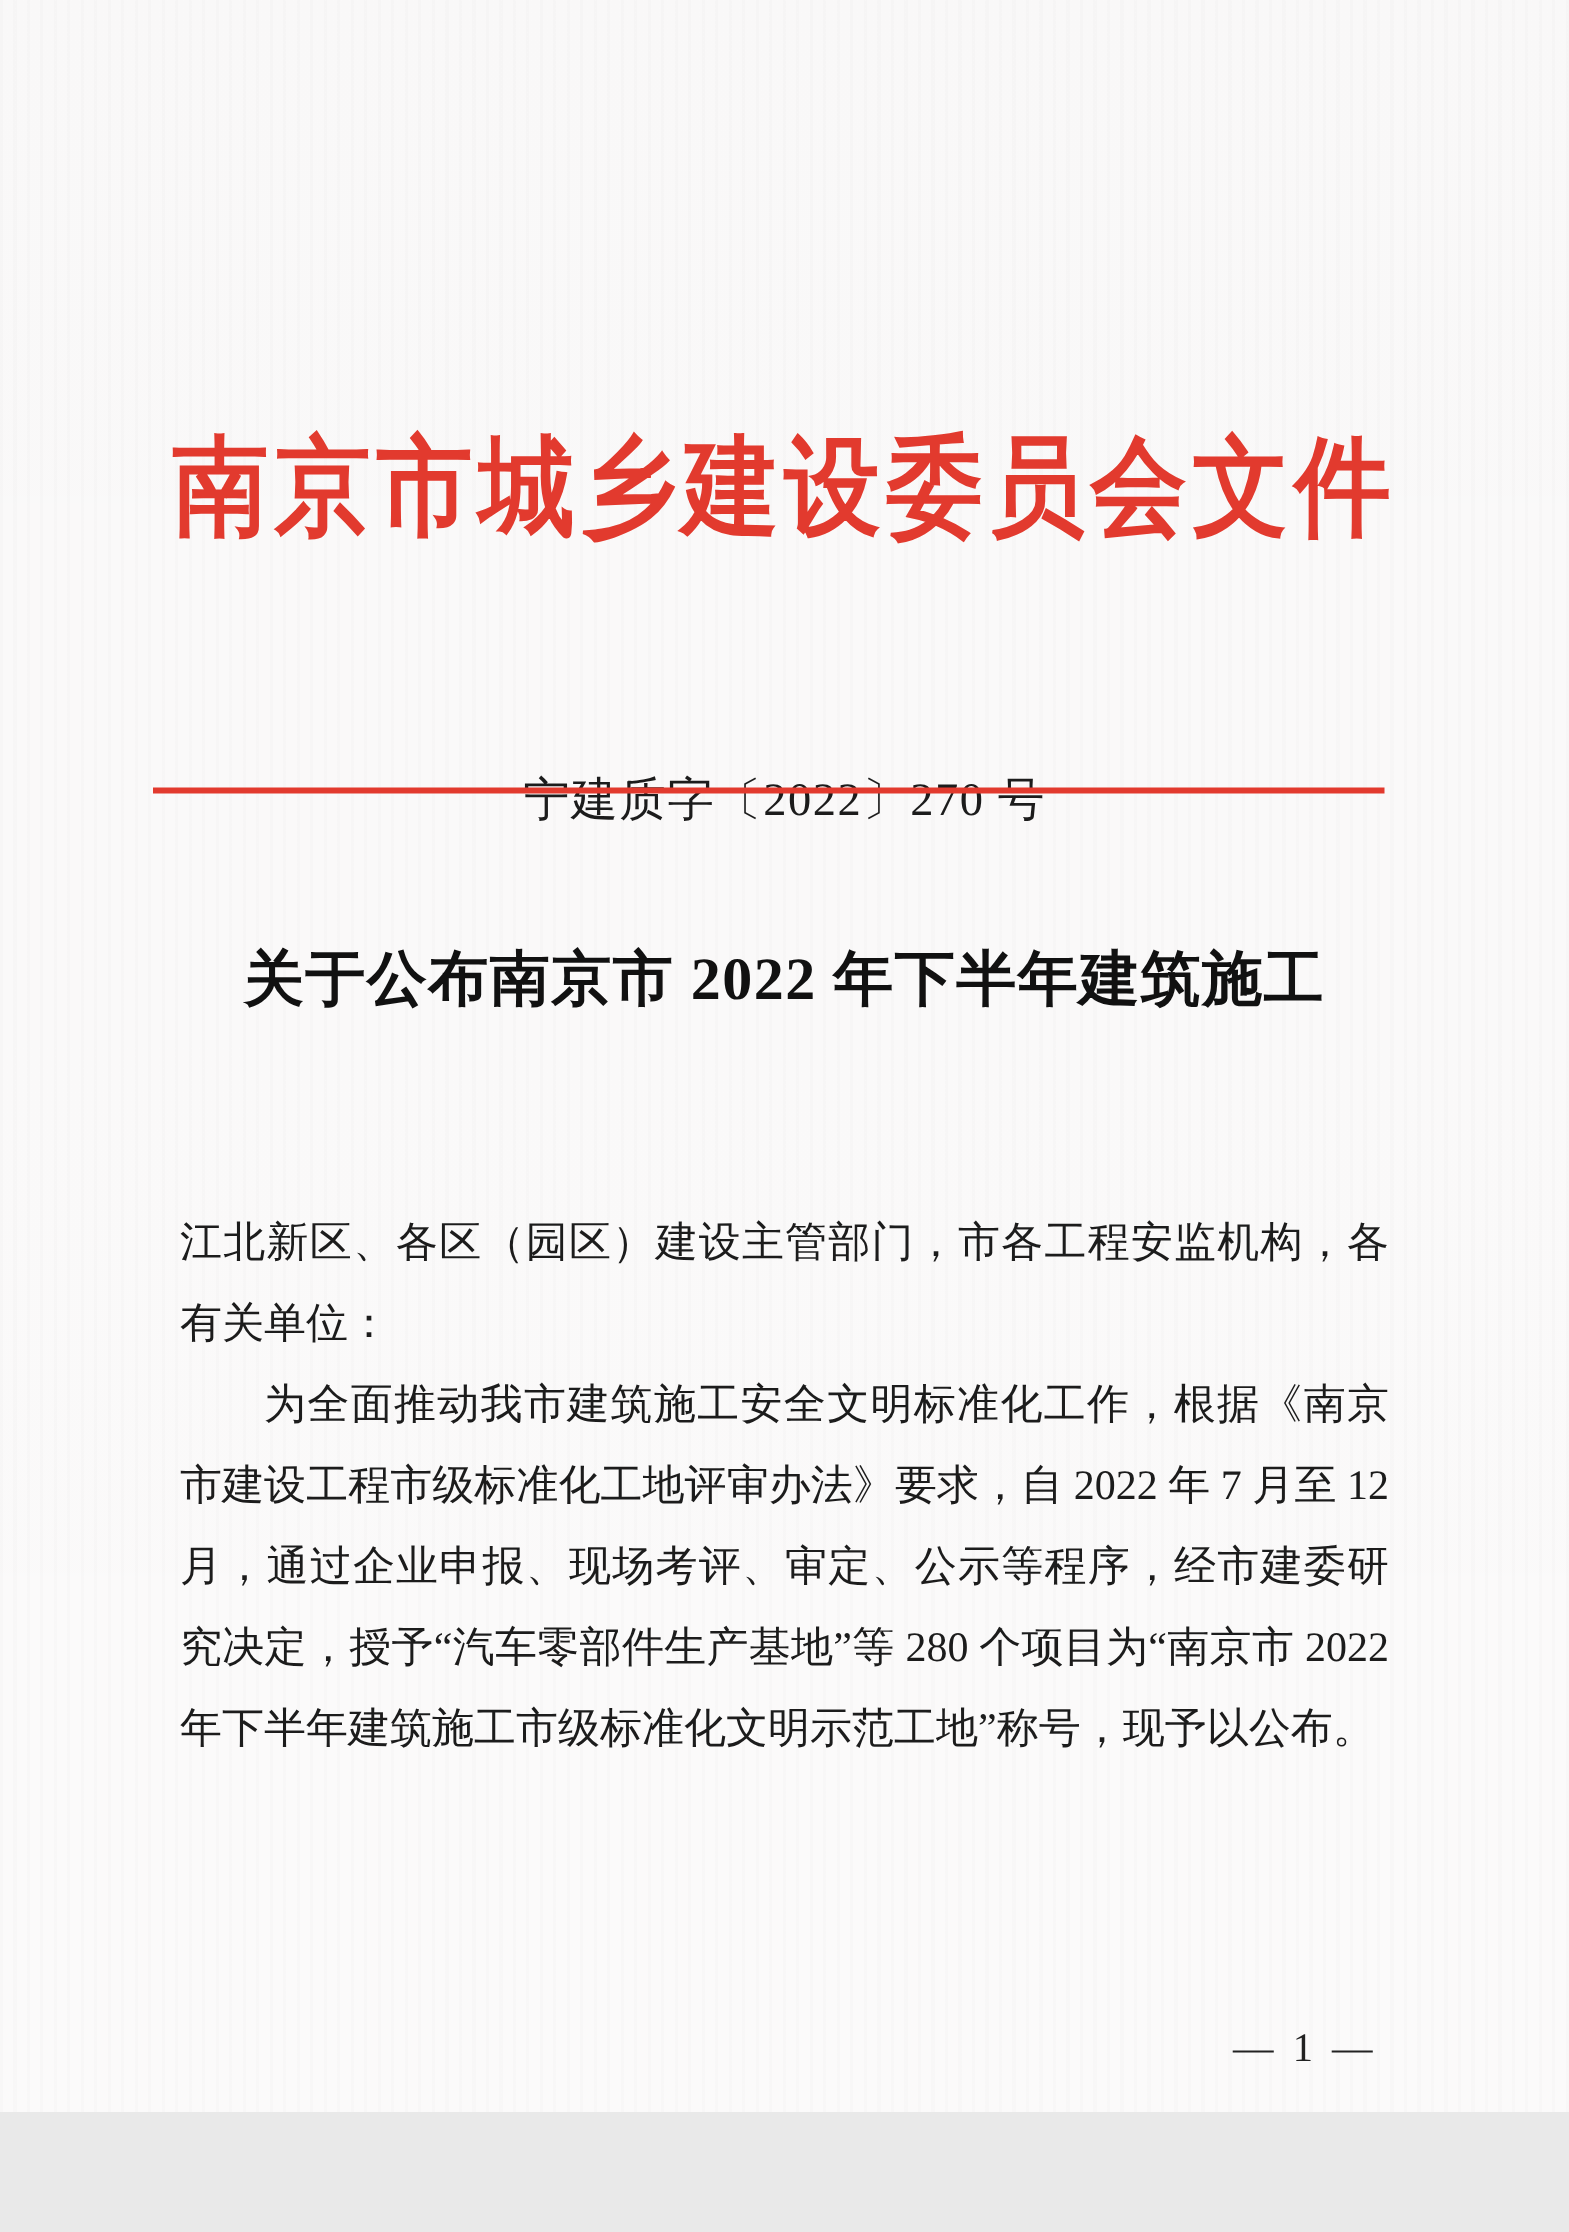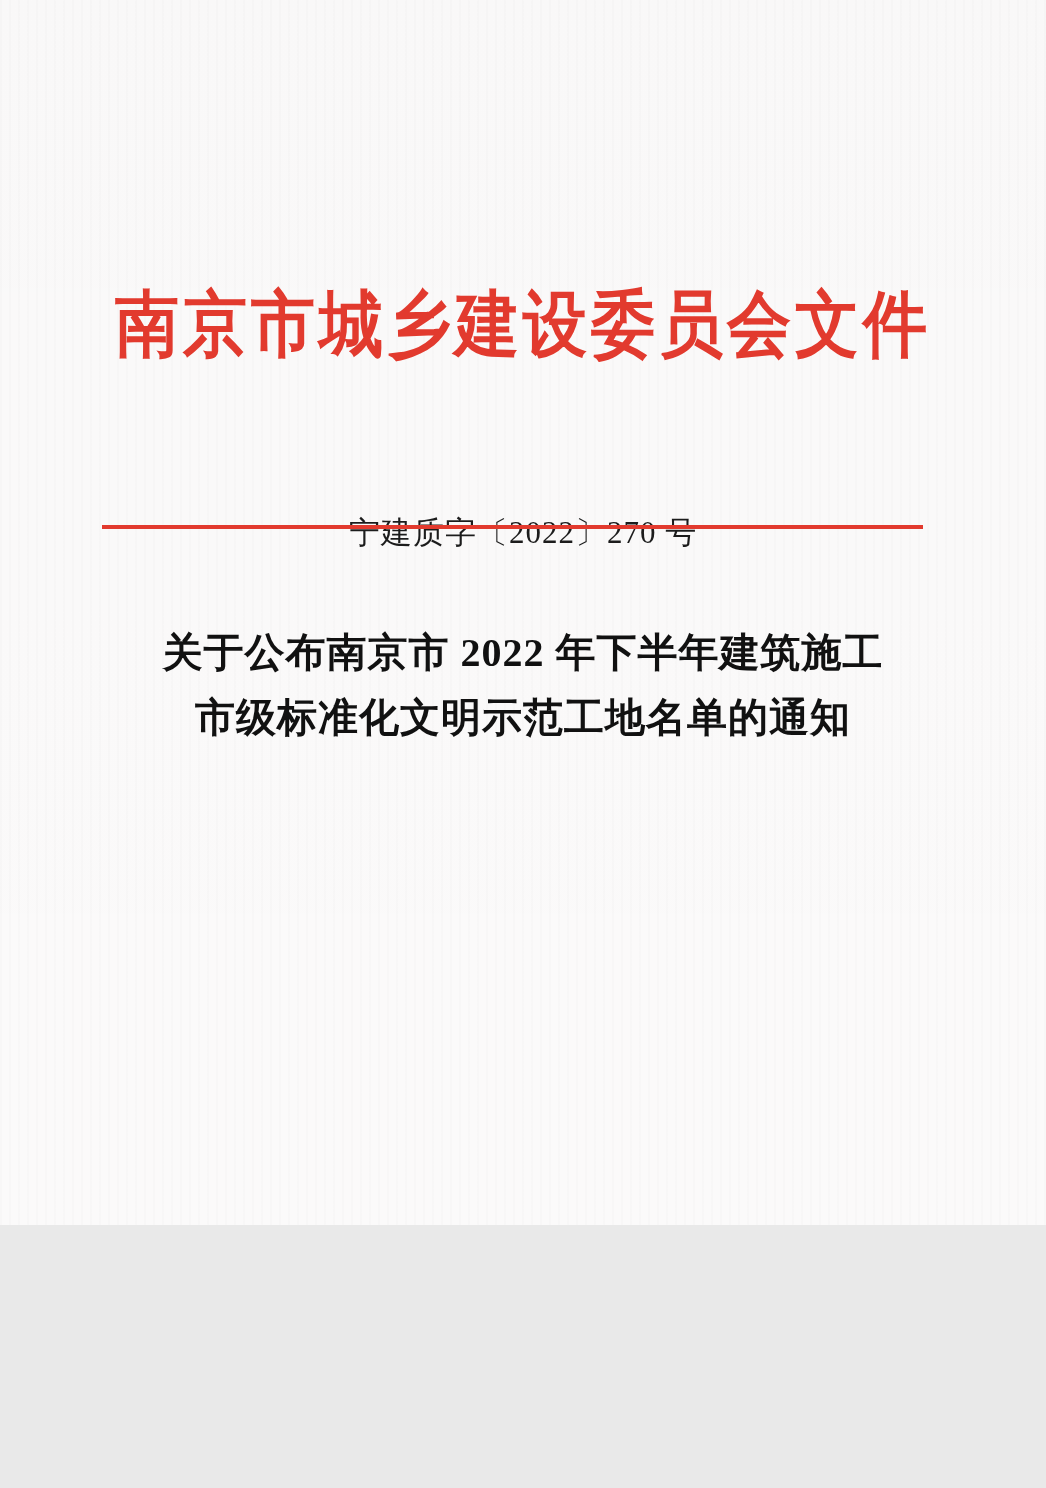--- a/index.html
+++ b/index.html
@@ -3,21 +3,21 @@
 <meta charset="utf-8">
 <style>
   * { margin: 0; padding: 0; box-sizing: border-box; }
   html, body {
     background: #e9e9e9;
     font-family: "Liberation Serif", "DejaVu Serif", serif;
   }
   .page {
     position: relative;
     width: 1046px;
-    height: 1225px;
+    height: 1408px;
     margin: 0 auto;
     background: var(--color-paper, #fbfafa);
     
     background-image:
       repeating-linear-gradient(90deg,
         rgba(0,0,0,0.012) 0px, rgba(0,0,0,0.012) 2px,
         rgba(255,255,255,0) 2px, rgba(255,255,255,0) 9px),
       linear-gradient(180deg, rgba(0,0,0,0.008), rgba(0,0,0,0));
     color: var(--color-text, #1c1c1c);
     overflow: hidden;
@@ -95,19 +95,22 @@
 <div class="page">
 
   <div class="agency-title">南京市城乡建设委员会文件</div>
 
   <div class="doc-number">宁建质字〔2022〕270 号</div>
 
   <div class="red-line"></div>
 
   <div class="doc-title">
     <div>关于公布南京市 2022 年下半年建筑施工</div>
-    <div>市级标准化文明示范工地名单的通知</div>
   </div>
 
+  <div class="body-block">
+    <p>江北新区、各区（园区）建设主管部门，市各工程安监机构，各有关单位：</p>
+    <p class="para-indent">为全面推动我市建筑施工安全文明标准化工作，根据《南京市建设工程市级标准化工地评审办法》要求，自 2022 年 7 月至 12 月，通过企业申报、现场考评、审定、公示等程序，经市建委研究决定，授予“汽车零部件生产基地”等 280 个项目为“南京市 2022 年下半年建筑施工市级标准化文明示范工地”称号，现予以公布。</p>
+  </div>
 
   <div class="page-number">— 1 —</div>
 
 </div>
 
 </body></html>

